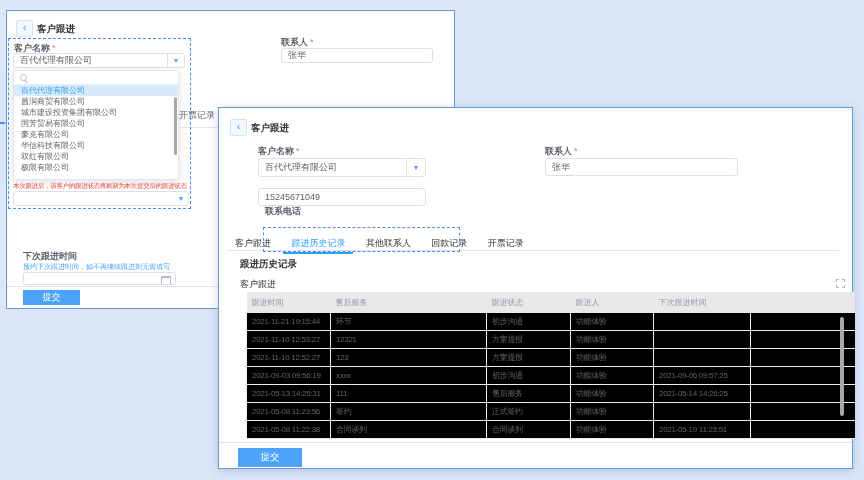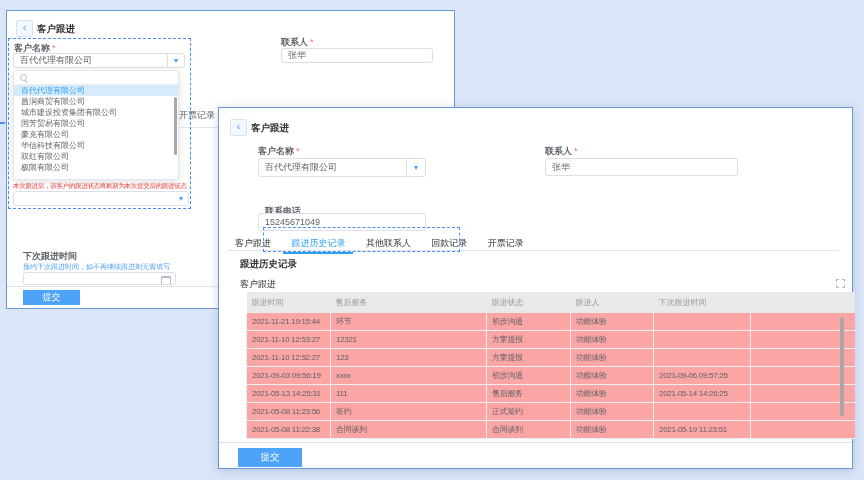--- a/index.html
+++ b/index.html
@@ -41,21 +41,21 @@
   .tabs{position:absolute;border-bottom:1px solid #dfe4ed;white-space:nowrap;}
   .tab{display:inline-block;padding:0 8px;font-size:9px;color:#303133;line-height:18px;cursor:pointer;box-sizing:border-box;}
   .tab.active{color:#2b9ff2;border-bottom:2px solid #2b9ff2;}
   .section-title{font-size:9.5px;font-weight:bold;color:#303133;}
   .subsection-title{font-size:9px;color:#303133;}
   .expand{width:7px;height:7px;border:1px dashed #b4bccc;cursor:pointer;}
   table.grid{border-collapse:collapse;table-layout:fixed;background:#fff;}
   table.grid th{background:#e9e9eb;color:#96999e;font-size:8px;font-weight:normal;text-align:left;
     padding:0 5px;height:21px;white-space:nowrap;overflow:hidden;}
   table.grid td{font-size:8px;letter-spacing:-.3px;color:#606266;padding:0 5px;height:17px;
-    border-bottom:1px solid #ebeef5;border-right:1px solid #ebeef5;white-space:nowrap;overflow:hidden;background:#fca5a5;}
+    border-bottom:1px solid #ebeef5;border-right:1px solid #ebeef5;white-space:nowrap;overflow:hidden;background:#000000;}
   table.grid td:first-child{border-left:1px solid #ebeef5;}
   table.grid td:last-child{border-right:none;}
   .tabline-back{position:absolute;border-top:1px solid #e4e7ed;}
   .minus-handle{position:absolute;left:0;top:122px;width:5px;height:2px;background:#4b8df8;z-index:10;}
 </style>
 </head>
 <body>
 
 <div id="back-window" class="window">
 
@@ -141,21 +141,21 @@
   </div>
 
   <div class="abs field-label" style="left:326px;top:37px;">
     <span>联系人</span><span class="req">*</span>
   </div>
   <div class="abs input" style="left:326px;top:50px;width:193px;height:18px;">
     <span>张华</span>
   </div>
 
   <div class="abs field-label" style="left:39px;top:97px;margin-left:7px;">联系电话</div>
-  <div class="abs input" style="left:39px;top:105px;width:168px;height:18px;">
+  <div class="abs input" style="left:39px;top:80px;width:168px;height:18px;">
     <span>15245671049</span>
   </div>
 
   <div class="tabs" style="left:8px;top:124px;width:612px;height:18px;">
     <span class="tab">客户跟进</span>
     <span class="tab active">跟进历史记录</span>
     <span class="tab">其他联系人</span>
     <span class="tab">回款记录</span>
     <span class="tab">开票记录</span>
   </div>

